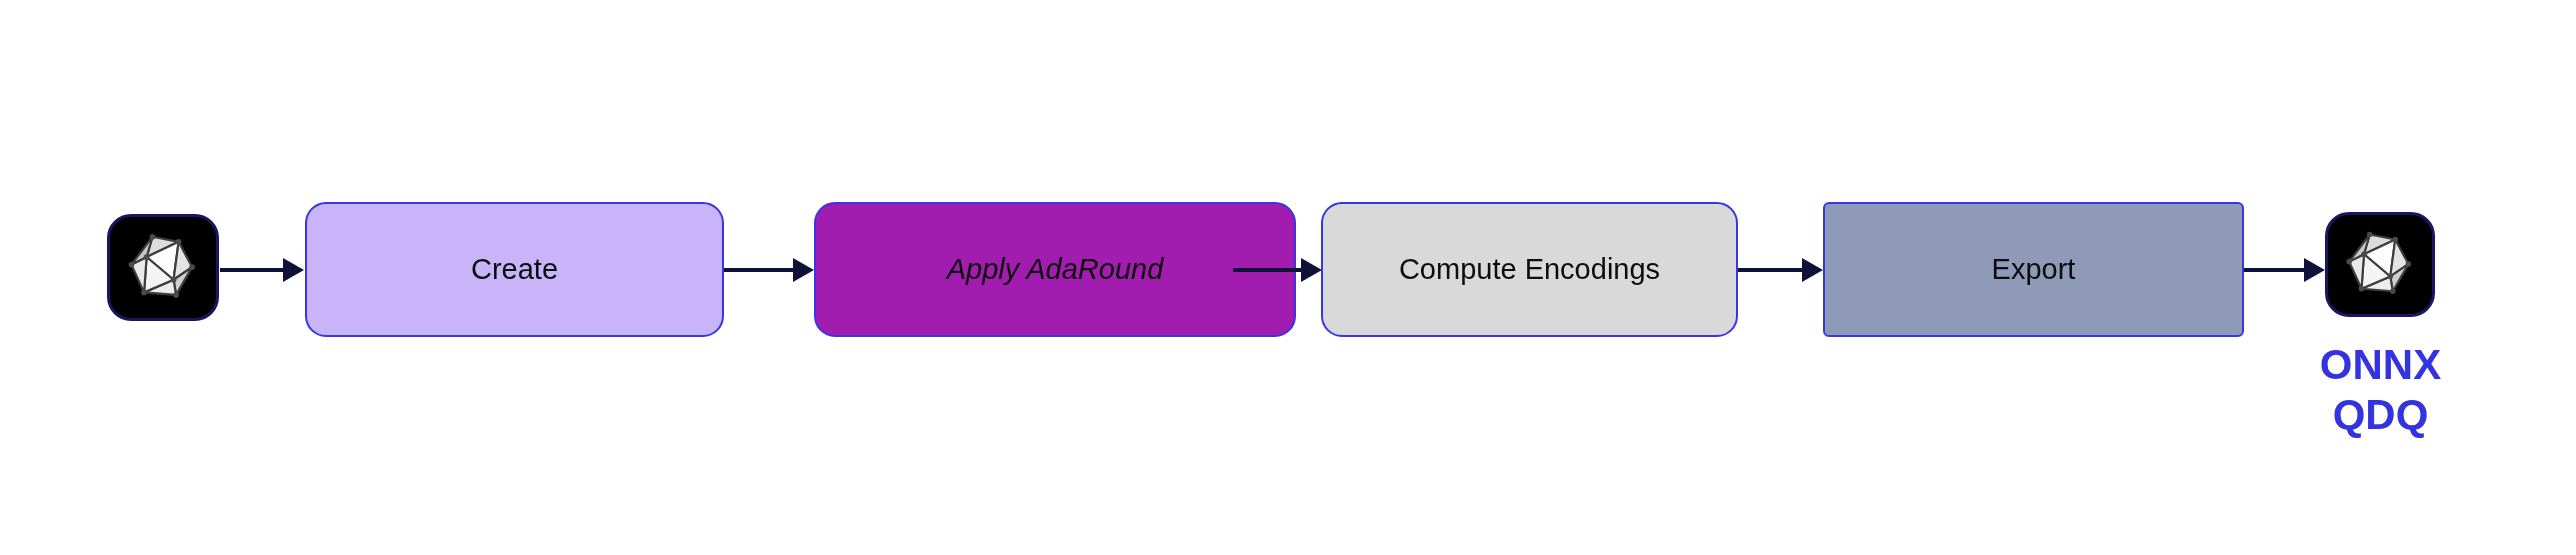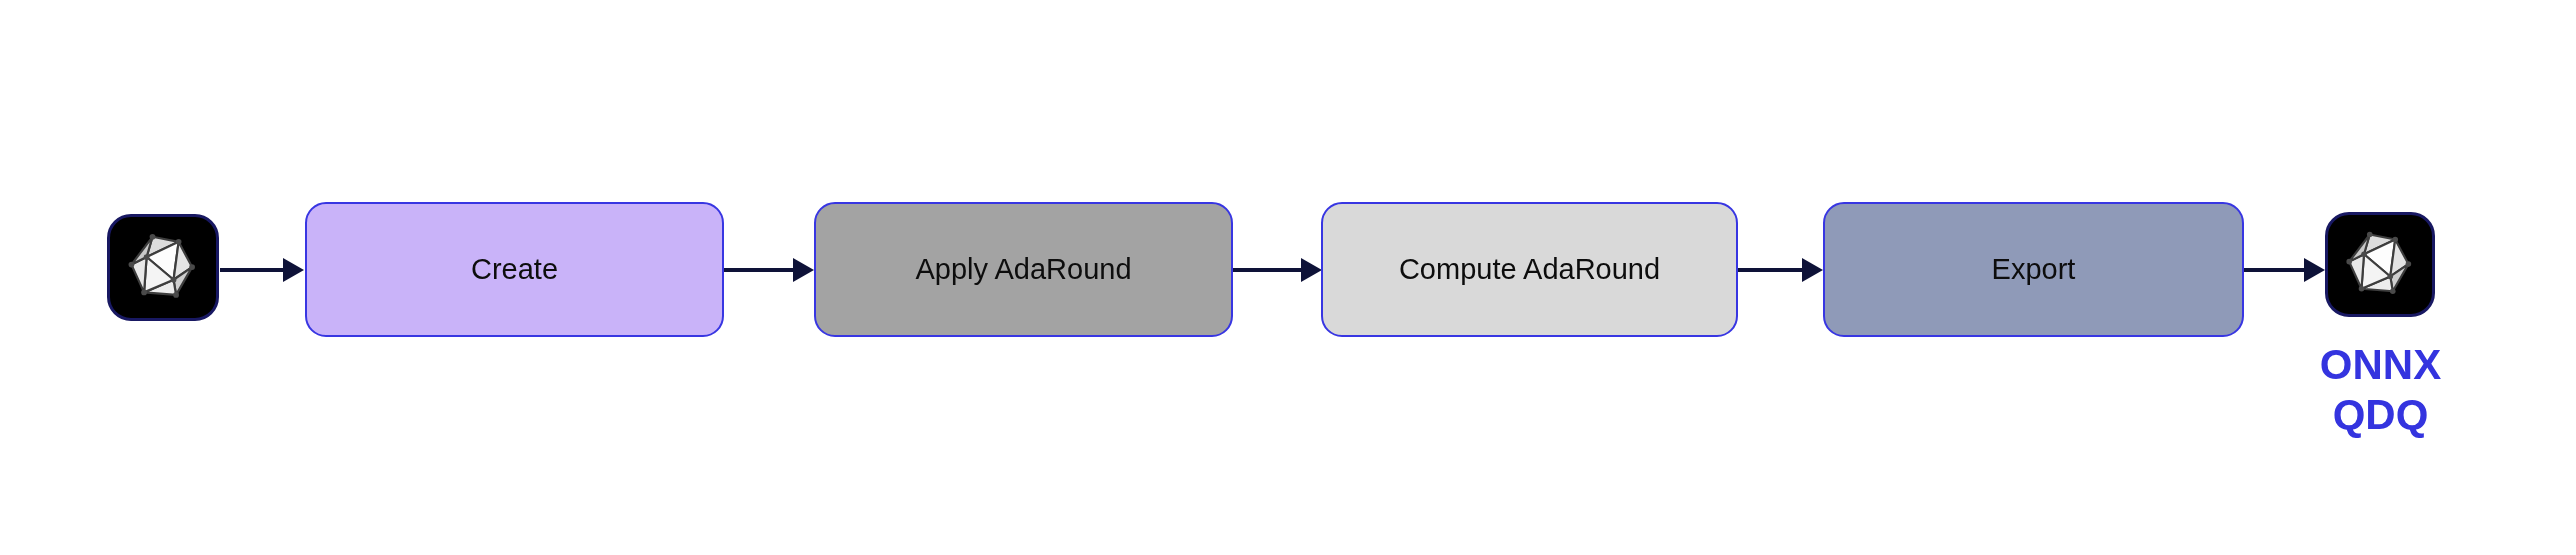--- a/index.html
+++ b/index.html
@@ -95,39 +95,39 @@
 
   <div class="step" style="left: 305px; width: 419px; background-color: rgb(201, 179, 249);">
     <span>Create</span>
   </div>
 
   <div class="arrow" style="left:724px;width:90px;">
     <div class="shaft"></div>
     <div class="head"></div>
   </div>
 
-  <div class="step" style="left: 814px; width: 419px; background-color: #a3a3a3;">
+  <div class="step" style="left: 814px; width: 482px; background-color: #a21caf; font-style: italic;">
     <span>Apply AdaRound</span>
   </div>
 
   <div class="arrow" style="left:1233px;width:89px;">
     <div class="shaft"></div>
     <div class="head"></div>
   </div>
 
   <div class="step" style="left: 1321px; width: 417px; background-color: rgb(217, 217, 217);">
-    <span>Compute AdaRound</span>
+    <span>Compute Encodings</span>
   </div>
 
   <div class="arrow" style="left:1738px;width:85px;">
     <div class="shaft"></div>
     <div class="head"></div>
   </div>
 
-  <div class="step" style="left: 1823px; width: 421px; background-color: rgb(143, 154, 184);">
+  <div class="step" style="left: 1823px; width: 421px; background-color: rgb(143, 154, 184); border-radius: 6px;">
     <span>Export</span>
   </div>
 
   <div class="arrow" style="left:2244px;width:81px;">
     <div class="shaft"></div>
     <div class="head"></div>
   </div>
 
   <div class="onnx-tile" style="left:2325px;top:212px;width:110px;height:105px;">
     <svg viewBox="0 0 100 100">

